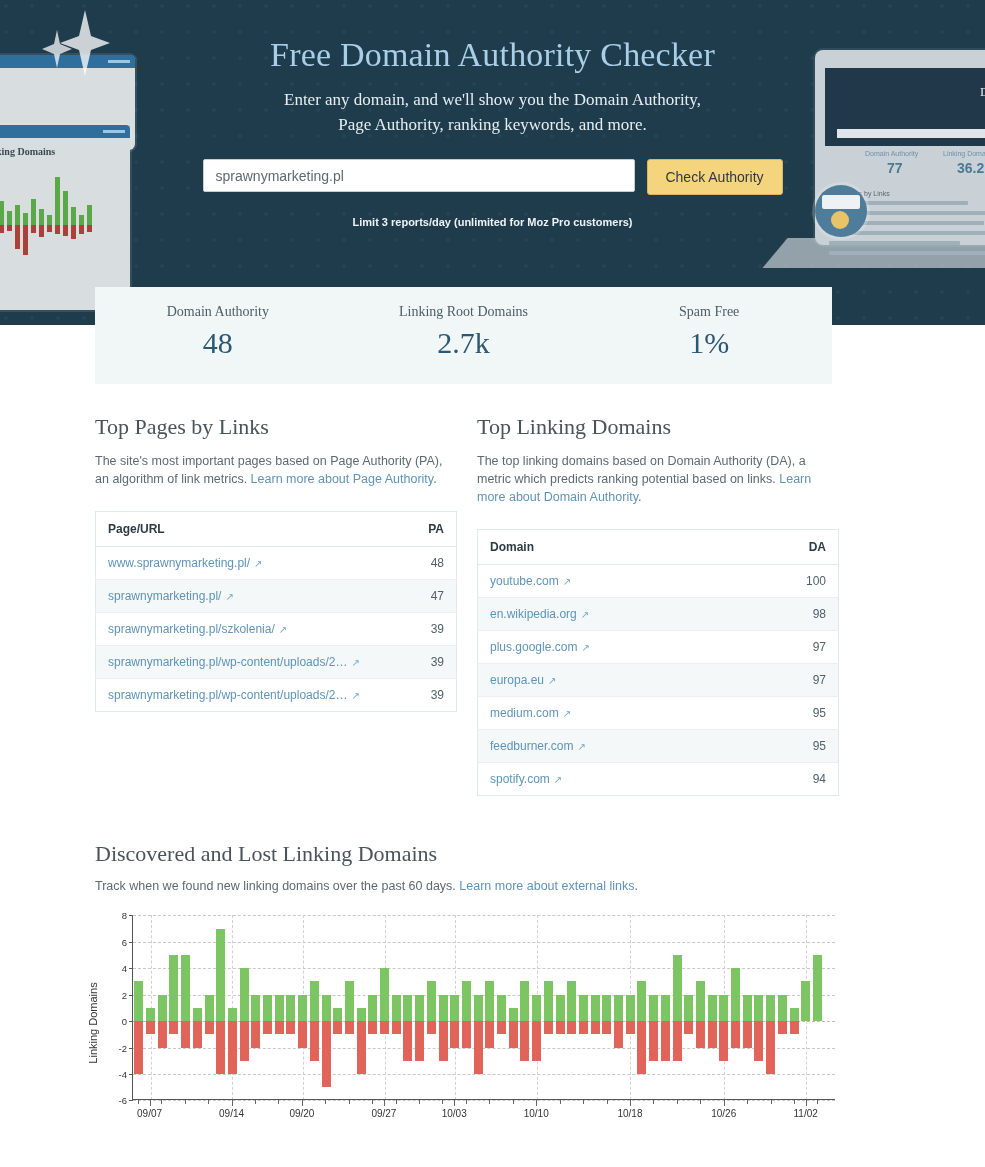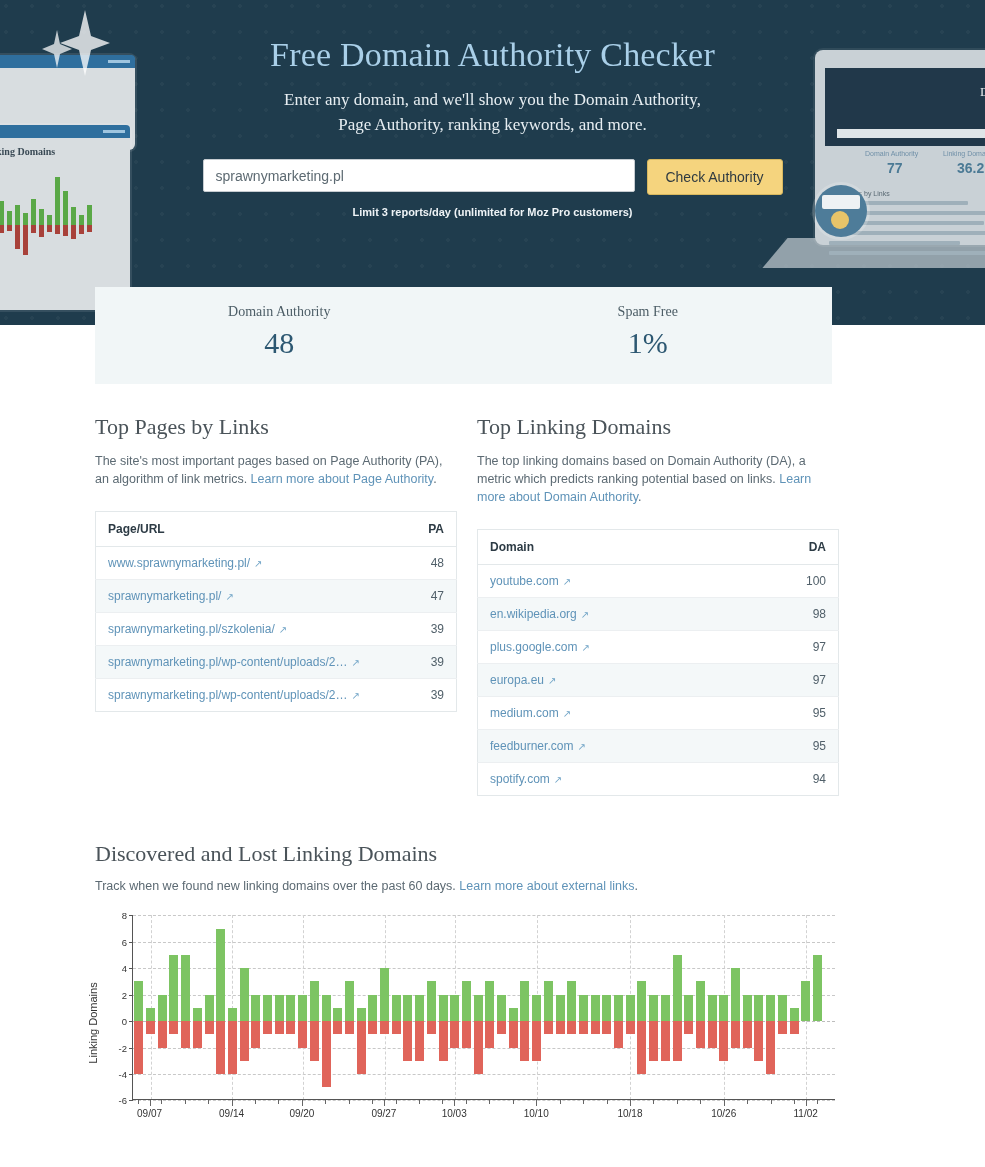--- a/index.html
+++ b/index.html
@@ -76,21 +76,21 @@
   .search-row { margin-top: 22px; display:flex; justify-content:center; align-items:flex-start; gap:12px;}
   .search-input {
     width: 432px; height: 33px; border: 1px solid #c6ccd1; background:#fff;
     font-size: 14px; color:#5d6a72; padding: 0 12px; border-radius: 2px;
     font-family:"Liberation Sans", sans-serif;
   }
   .check-btn {
     width: 136px; height: 36px; background:#f5d47e; border:1px solid #d8b85f; border-radius:3px;
     font-size: 14px; color:#2f3a41; cursor:pointer; font-family:"Liberation Sans", sans-serif;
   }
-  .limit-note { margin-top: 11px; font-size: 11px; color:#eef3f6; font-weight:bold;}
+  .limit-note { margin-top: 21px; font-size: 11px; color:#eef3f6; font-weight:bold;}
 
   
   .stats-wrap { position:absolute; left:95px; top:287px; width:737px; height:97px; z-index: 8;}
   .stats-bar {
     width:100%; height:100%; background:#f1f6f7;
     display:flex;
   }
   .stat { flex:1; text-align:center; padding-top: 17px;}
   .stat-label { font-size:14px; color:#4c5d66; font-family:"Liberation Serif", serif;}
   .stat-value { font-size:30px; color:#2d5872; margin-top:6px; font-family:"Liberation Serif", serif;}
@@ -235,20 +235,24 @@
     </div>
     <div class="limit-note">Limit 3 reports/day (unlimited for Moz Pro customers)</div>
   </div>
 </div>
 
 <div class="stats-wrap">
   <div class="stats-bar">
     <div class="stat">
       <div class="stat-label">Domain Authority</div>
       <div class="stat-value">48</div>
+    </div>
+    <div class="stat">
+      <div class="stat-label">Linking Root Domains</div>
+      <div class="stat-value">2.7k</div>
     </div>
     <div class="stat">
       <div class="stat-label">Spam Free</div>
       <div class="stat-value">1%</div>
     </div>
   </div>
 </div>
 
 <div class="main">
   <div class="cols">

